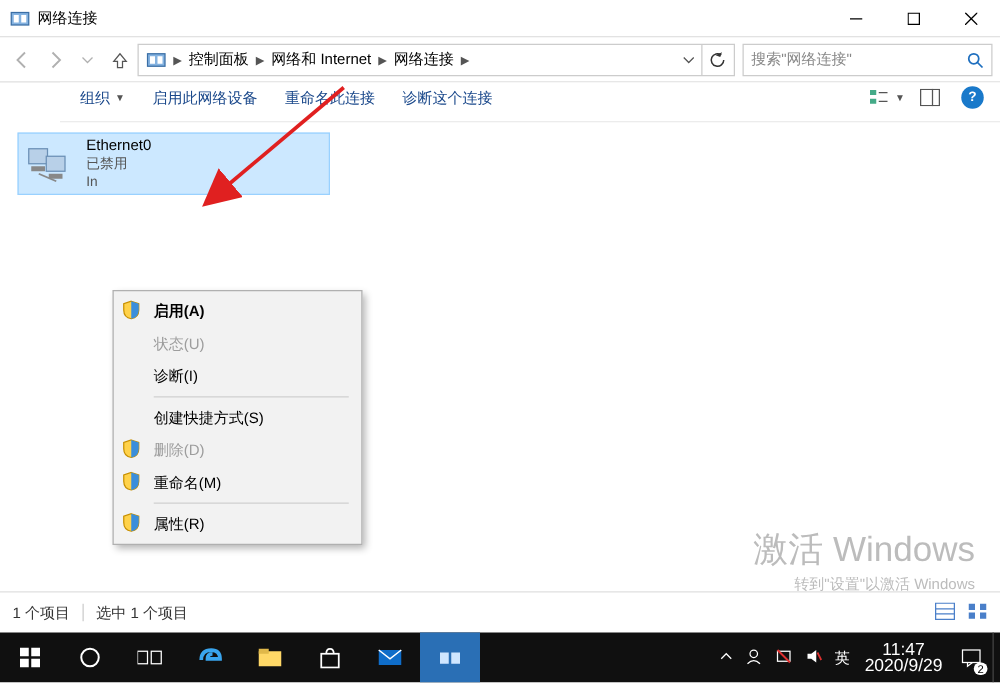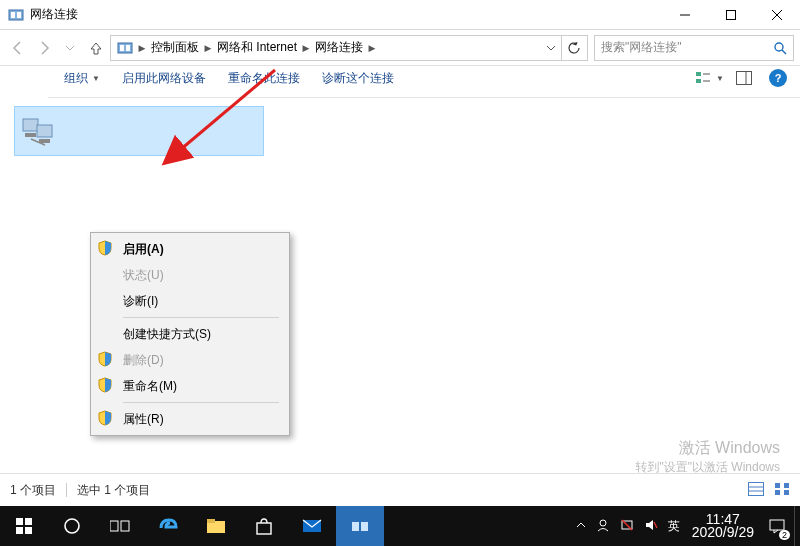--- a/index.html
+++ b/index.html
@@ -55,21 +55,21 @@
   
   .arrow { position:absolute; top:60px; left:160px; pointer-events:none; }
 
   
   .statusbar { position:absolute; left:0; right:0; bottom:40px; height:24px; border-top:1px solid #e0e0e0; display:flex; align-items:center; font-size:12px; color:#333; padding:16px 10px; gap:10px; }
   .statusbar .sep { width:1px; height:14px; background:#ccc; }
   .statusbar .sp { flex:1; }
 
   
   .watermark { position:absolute; right:20px; bottom:70px; text-align:right; color:#bcbcbc; }
-  .watermark .line1 { font-size:16px; }
+  .watermark .line1 { font-size:28px; }
   .watermark .line2 { font-size:12px; }
 
   
   .taskbar { position:absolute; left:0; right:0; bottom:0; height:40px; background:#101010; display:flex; align-items:center; color:#fff; }
   .tbtn { width:48px; height:40px; display:flex; align-items:center; justify-content:center; color:#fff; }
   .tbtn.active { background:#2a6fb5; }
   .taskbar .sp { flex:1; }
   .tray { display:flex; align-items:center; gap:10px; padding:0 6px; color:#fff; font-size:11px; }
   .clock { text-align:center; line-height:13px; font-size:14px; padding:0 6px; }
   .notif { width:34px; height:40px; display:flex; align-items:center; justify-content:center; position:relative; }
@@ -197,20 +197,25 @@
   <div class="adapter">
     <div class="icon">
       <svg width="40" height="40">
         <rect x="2" y="8" width="15" height="12" fill="#b8d0e8" stroke="#6a8fb5"></rect>
         <rect x="16" y="14" width="15" height="12" fill="#b8d0e8" stroke="#6a8fb5"></rect>
         <rect x="4" y="22" width="11" height="4" fill="#888"></rect>
         <rect x="18" y="28" width="11" height="4" fill="#888"></rect>
         <line x1="10" y1="28" x2="24" y2="34" stroke="#888" stroke-width="1.5"></line>
       </svg>
     </div>
+    <div class="texts">
+      <span class="name">Ethernet0</span>
+      <span class="status">已禁用</span>
+      <span class="driver">In</span>
+    </div>
   </div>
 
   <div class="ctxmenu">
     <div class="ctxitem sel">
       <span class="shield"><svg width="16" height="16">
             <path d="M8 1 L14 3 L14 8 Q14 14 8 15 Q2 14 2 8 L2 3 Z" fill="#ffd24a" stroke="#c89000"></path>
             <path d="M8 1 L14 3 L14 8 Q14 14 8 15 Z" fill="#3a8edb"></path>
           </svg></span>
       <span>启用(A)</span>
     </div>

